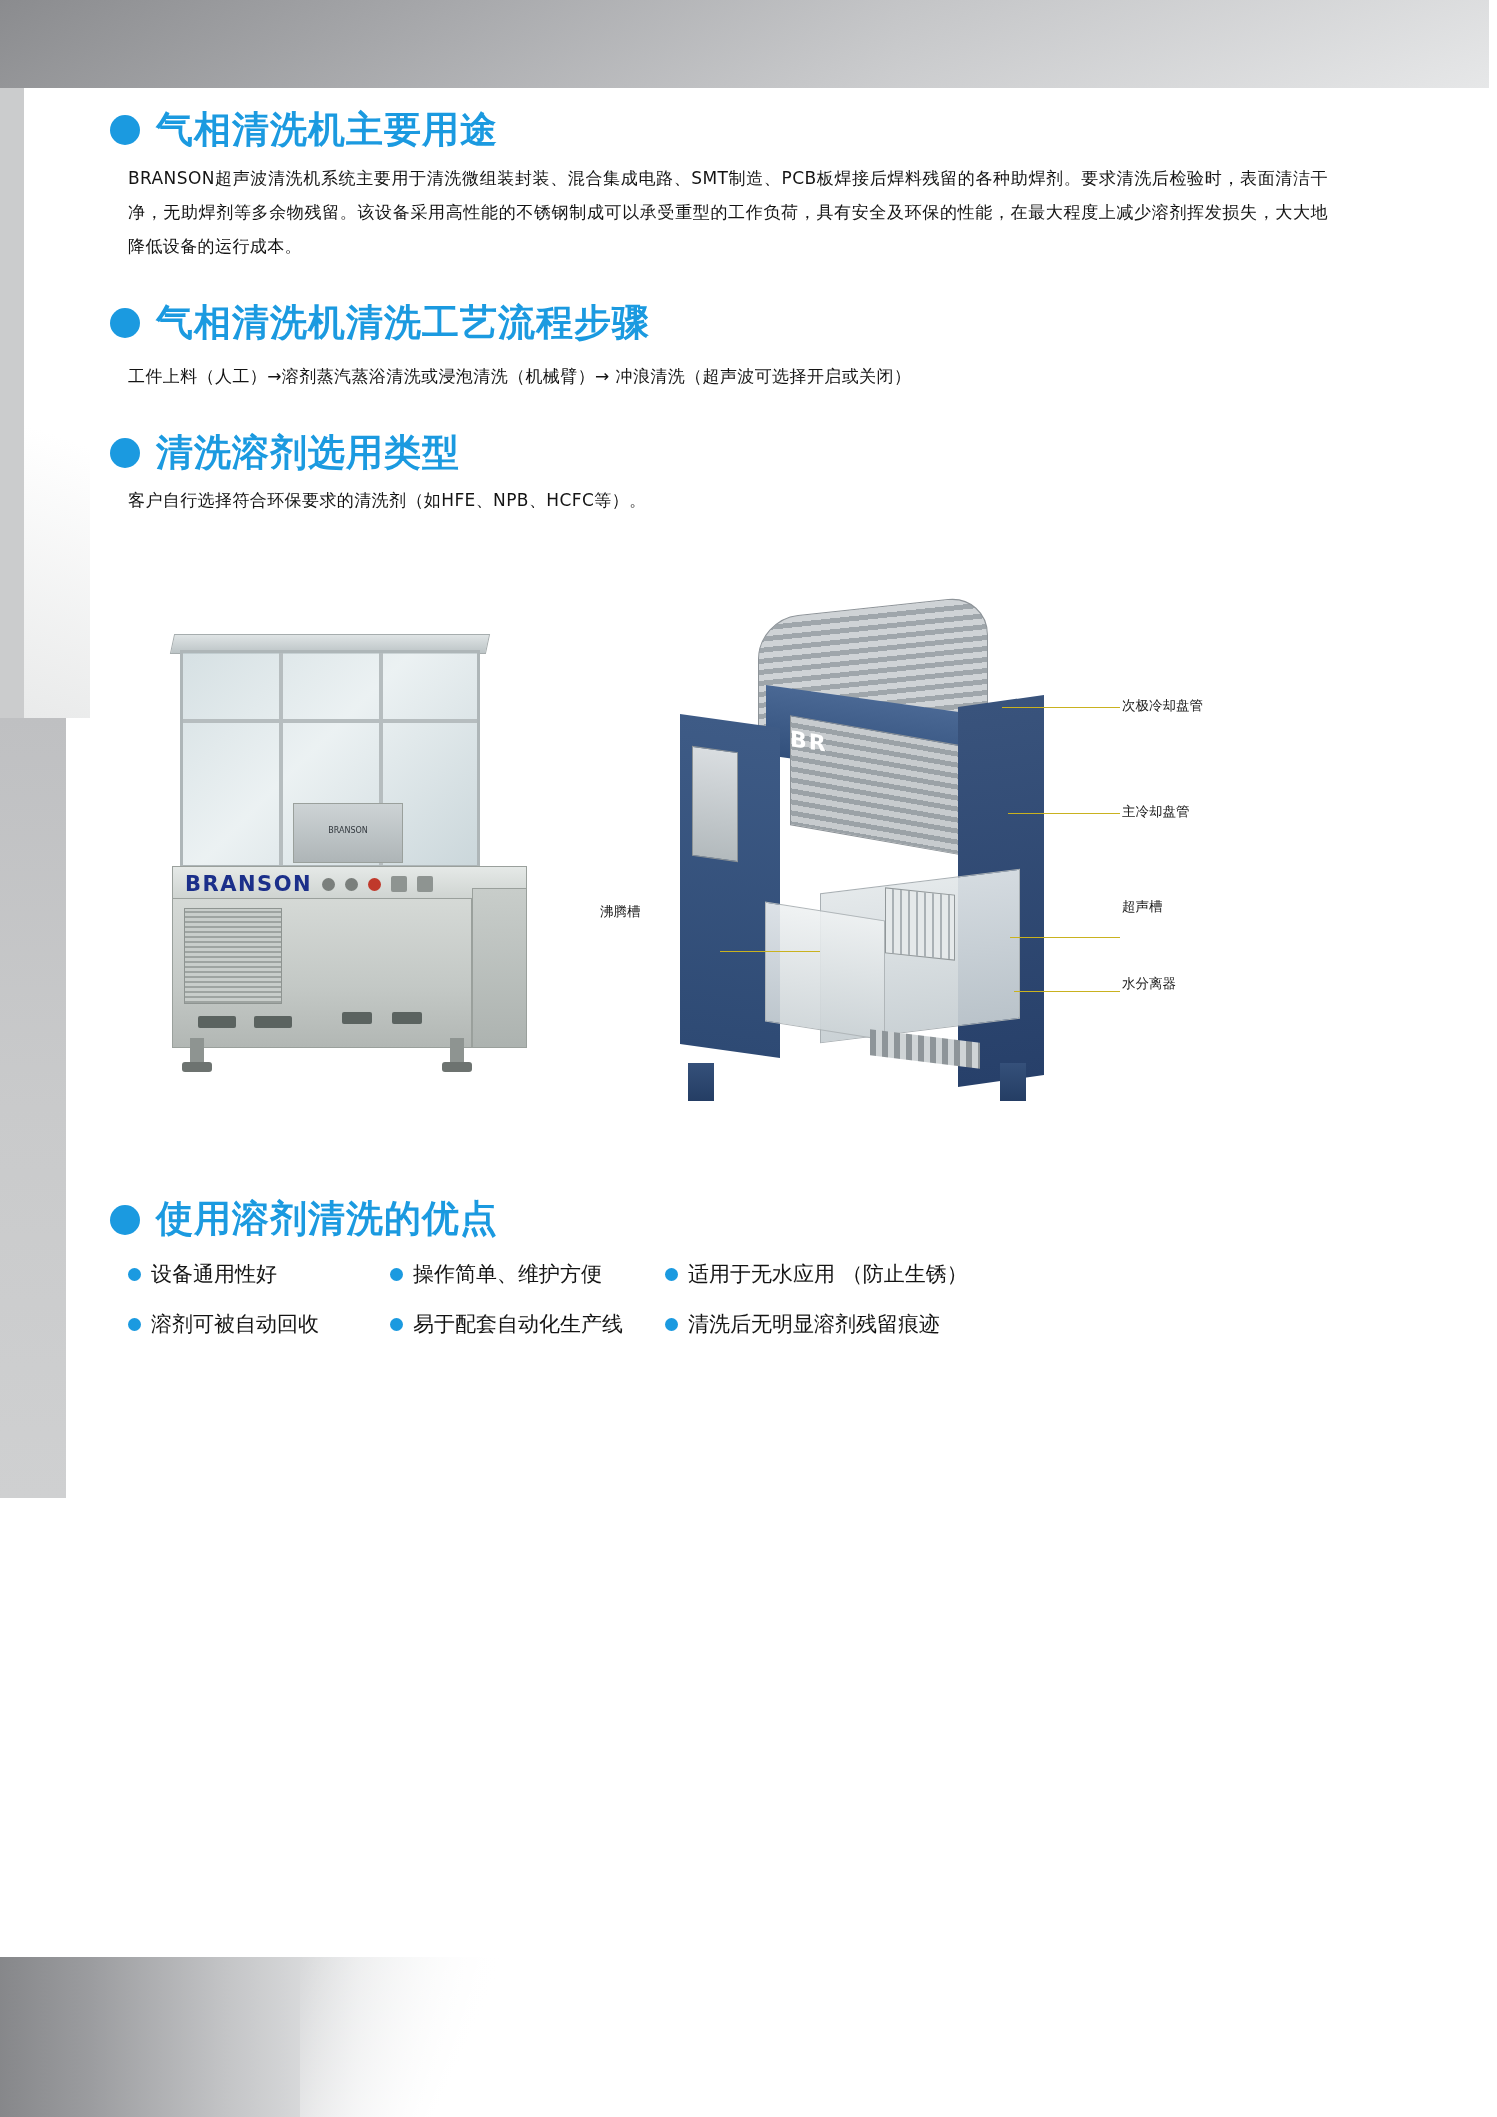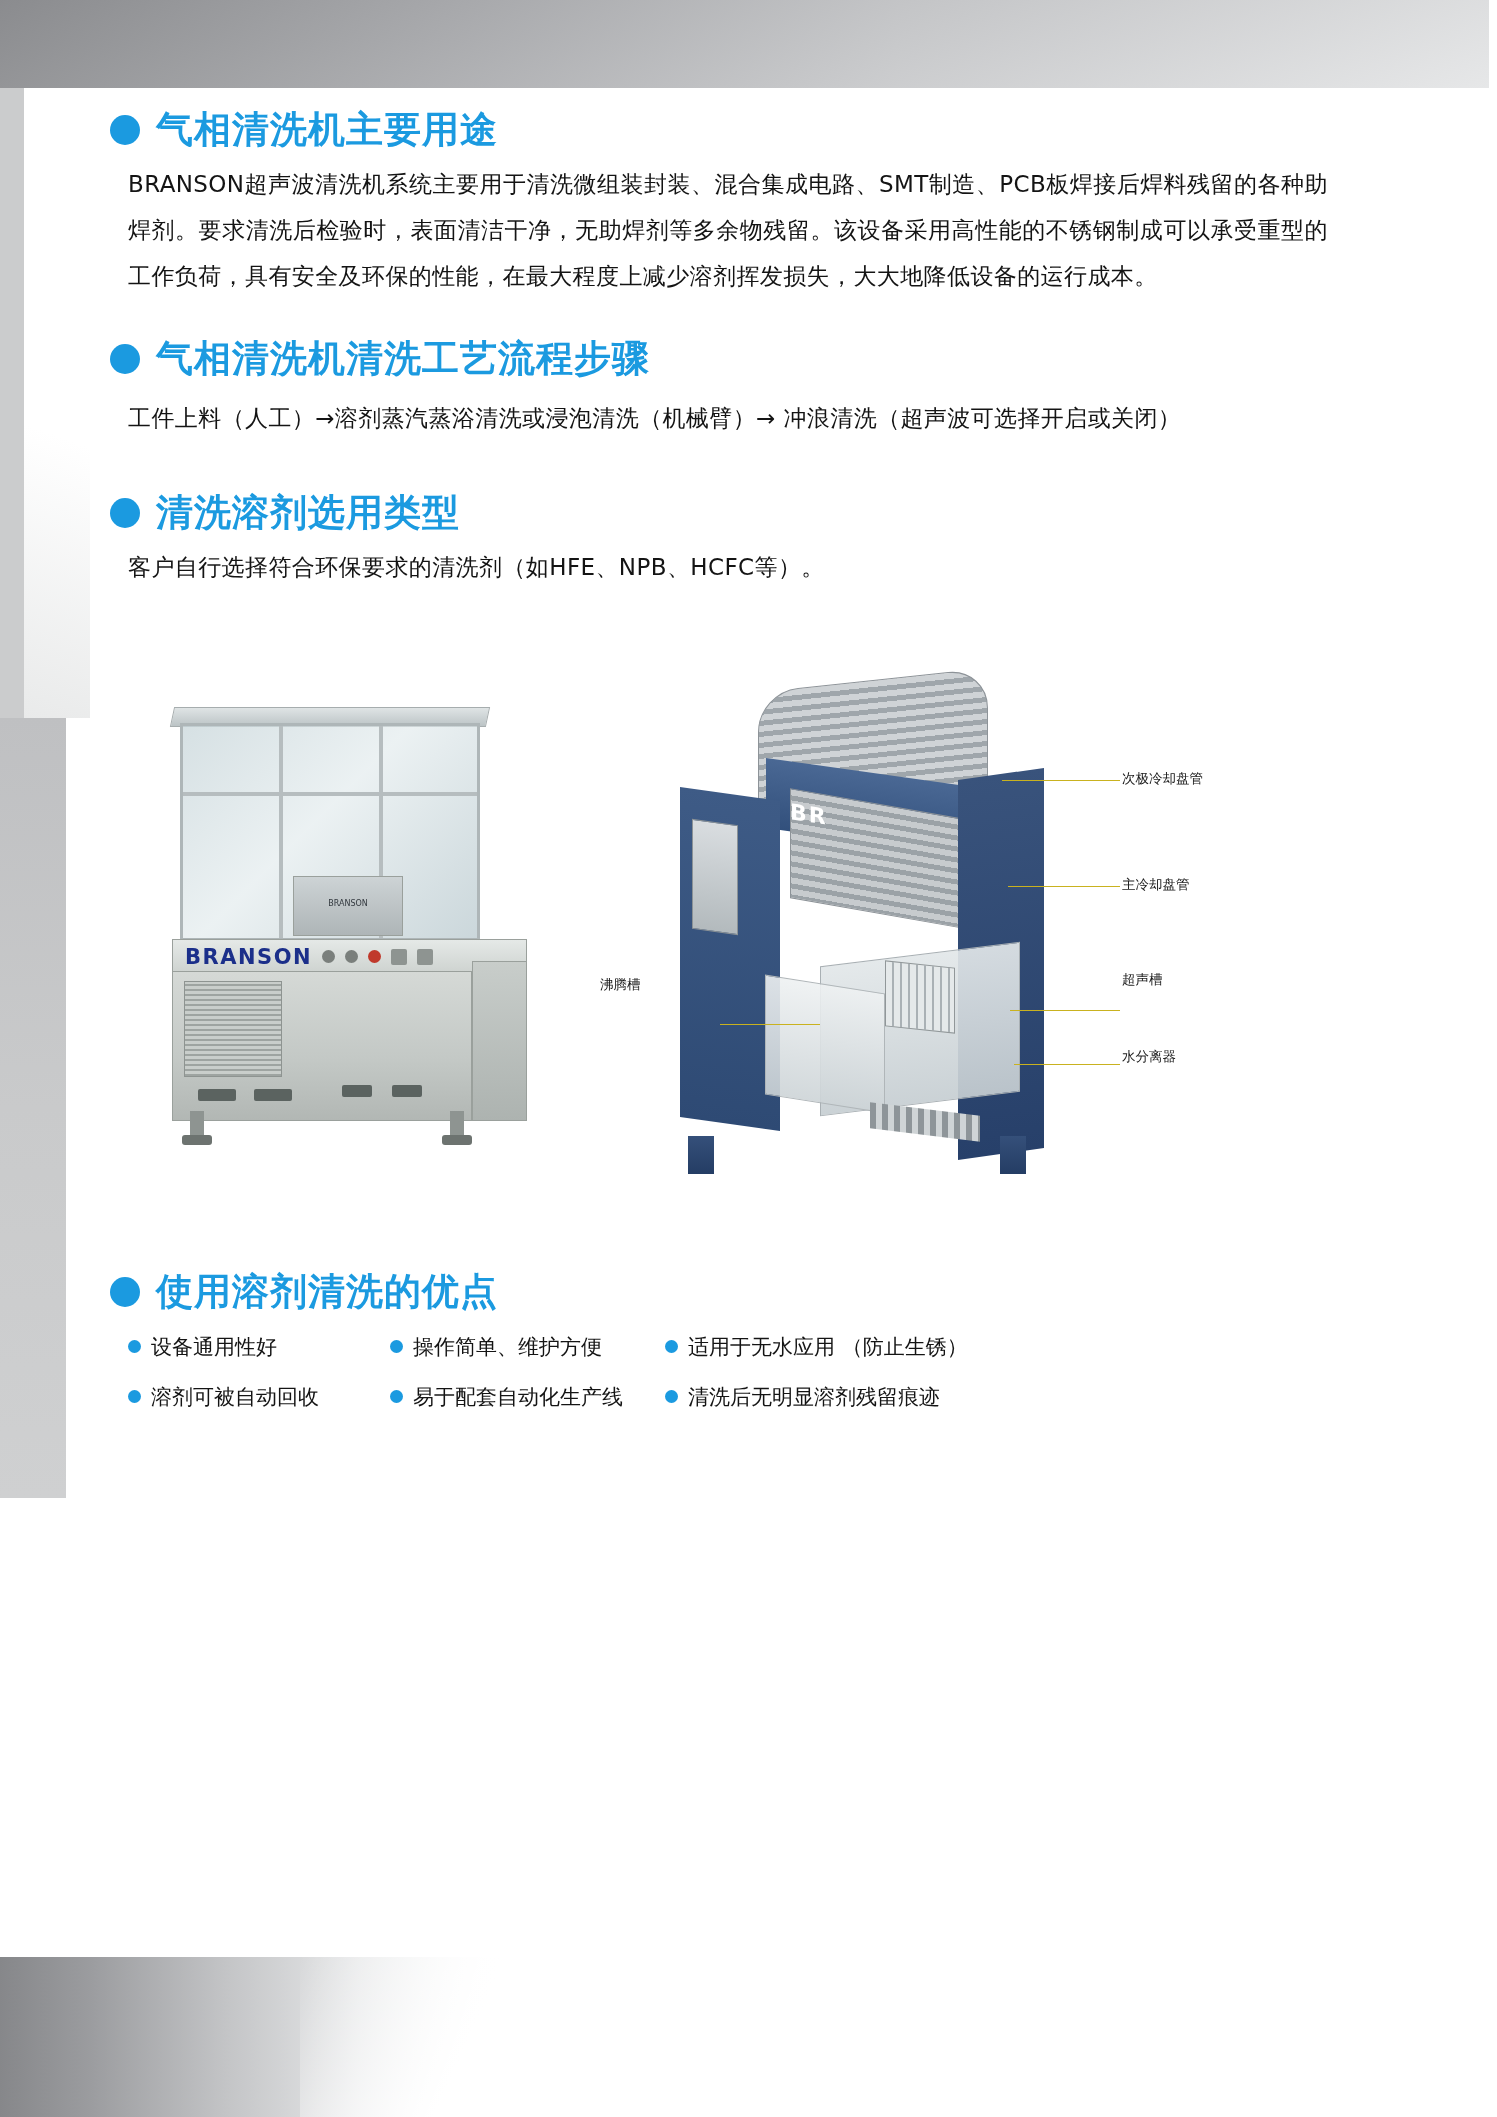--- a/index.html
+++ b/index.html
@@ -57,29 +57,29 @@
     width:30px; height:30px; border-radius:50%;
     background:#1b9ae0; margin-right:16px; flex:0 0 auto;
   }
   .heading-text {
     font-size:37px; font-weight:bold; color:#1b9ae0;
     letter-spacing:1px; line-height:1.1;
     font-family:"DejaVu Sans","Liberation Sans",sans-serif;
   }
 
   .para {
-    font-size:23px; color:#141414; line-height:2.0;
+    font-size:17px; color:#141414; line-height:2.0;
     margin:4px 0 0 38px; width:1200px; text-align:justify;
     letter-spacing:.4px;
   }
   .para.flow { line-height:2.25; margin-top:14px; }
 
   .section { margin-bottom:34px; }
   .section.s2 { margin-top:40px; }
-  .section.s3 { margin-top:48px; }
+  .section.s3 { margin-top:37px; }
 
   
   .figures {
     position:relative; width:1310px; height:620px; margin:22px 0 0 0;
   }
 
   
   .machine {
     position:absolute; left:60px; top:57px; width:390px; height:460px;
   }

